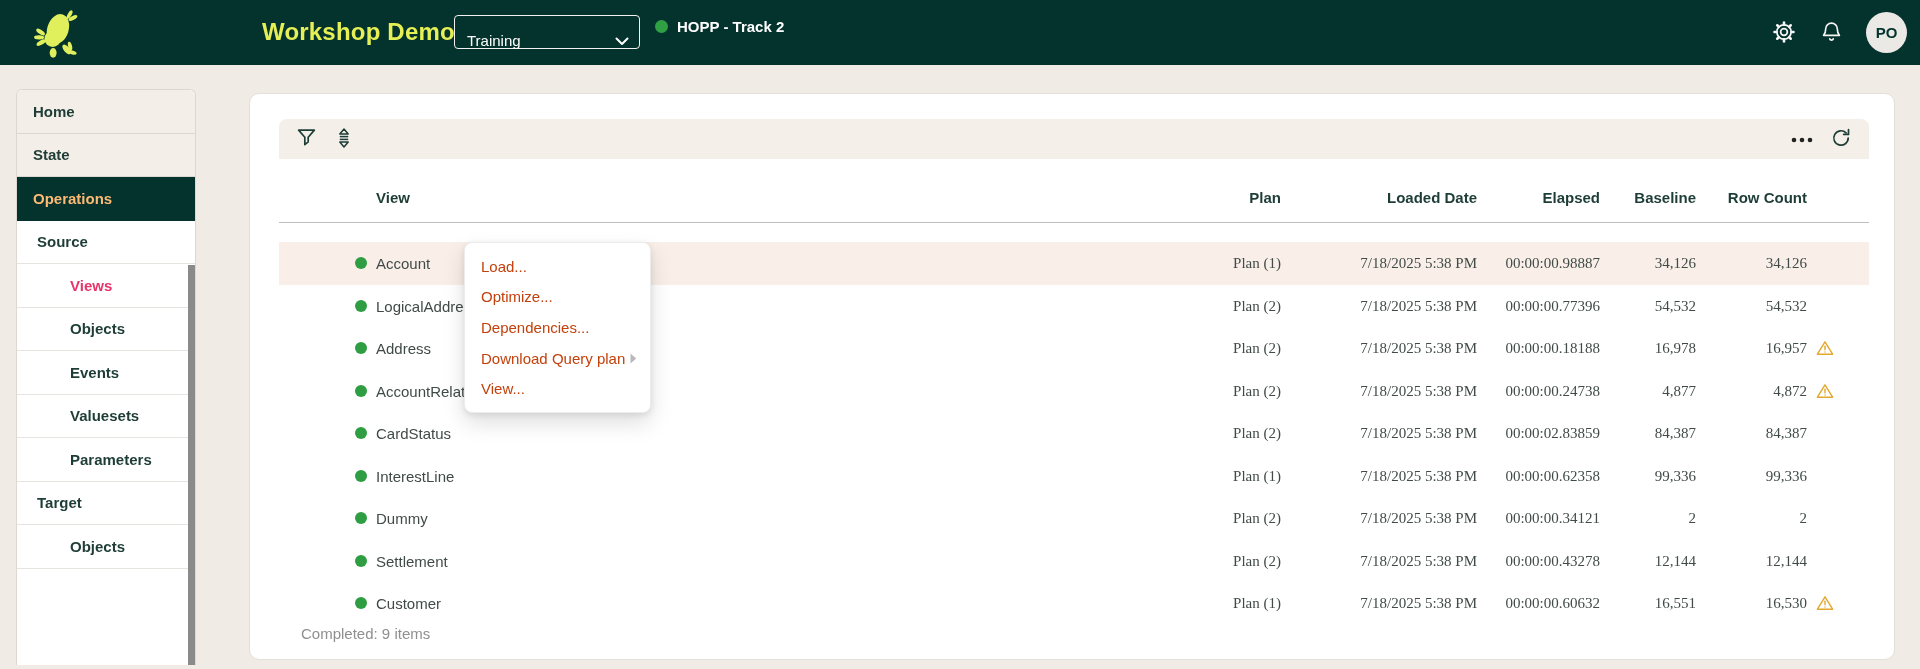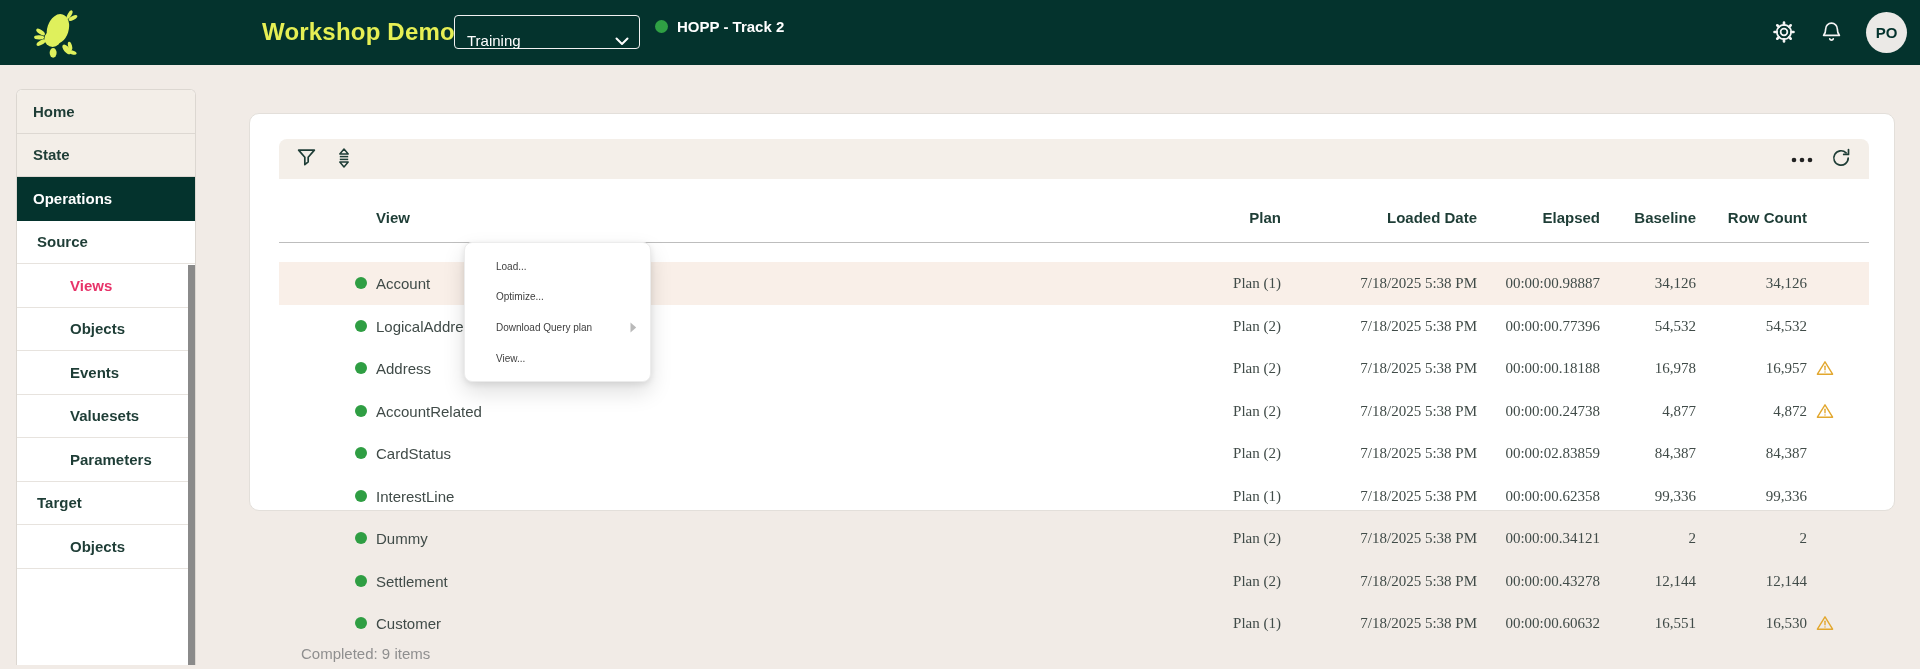--- a/index.html
+++ b/index.html
@@ -22,26 +22,26 @@
   .avatar{position:absolute;left:1866px;top:12px;width:41px;height:41px;border-radius:50%;background:#ebe9e6;
     color:#04332d;font-weight:700;font-size:15px;display:flex;align-items:center;justify-content:center;cursor:pointer;}
   
   .sidebar{position:absolute;left:16px;top:89px;width:180px;height:576px;background:#ffffff;
     border:1px solid #dcd7d1;border-bottom:none;border-radius:6px 6px 0 0;box-sizing:border-box;overflow:hidden;}
   .side-item{height:43.5px;display:flex;align-items:center;font-size:15px;font-weight:600;color:#1e3d36;
     border-bottom:1px solid #e7e3de;box-sizing:border-box;cursor:pointer;background:#ffffff;}
   .side-item.lvl0{padding-left:16px;background:#f3eee8;border-bottom-color:#ddd8d2;}
   .side-item.lvl1{padding-left:20px;}
   .side-item.lvl2{padding-left:53px;}
-  .side-item.selected{background:#04332d;color:#ffffff;font-weight:700;border-bottom-color:#04332d;}
+  .side-item.selected{background:#04332d;color:#fdba74;font-weight:700;border-bottom-color:#04332d;}
   .side-item.active-pink{color:#e73369;}
   .side-scrollbar{position:absolute;right:0;top:175px;bottom:0;width:7px;background:#8a8a8a;cursor:pointer;}
   
-  .main-card{position:absolute;left:249px;top:93px;width:1646px;height:398px;background:#ffffff;
-    border:1px solid #e3dfda;border-radius:10px;box-sizing:border-box;margin-top:20px;}
+  .main-card{position:absolute;left:249px;top:93px;width:1646px;height:567px;background:#ffffff;
+    border:1px solid #e3dfda;border-radius:10px;box-sizing:border-box;}
   .toolbar{position:absolute;left:29px;top:25px;width:1590px;height:40px;background:#f4efe9;border-radius:8px 8px 0 0;}
   .tb-btn{position:absolute;top:6px;width:30px;height:28px;display:flex;align-items:center;justify-content:center;background:none;border:none;padding:0;cursor:pointer;}
   .tb-filter{left:12px;}
   .tb-expand{left:50px;}
   .tb-more{right:52px;}
   .tb-refresh{right:13px;}
   .thead{position:absolute;left:29px;top:65px;width:1590px;height:64px;border-bottom:1px solid #bdbdbd;box-sizing:border-box;}
   .th{position:absolute;top:30px;font-size:15px;font-weight:700;color:#1e3d36;white-space:nowrap;cursor:pointer;}
   .th.right{text-align:right;}
   .rows{position:absolute;left:29px;top:148px;width:1590px;}
@@ -55,21 +55,21 @@
   .c-loaded{right:392px;}
   .c-elapsed{right:269px;}
   .c-baseline{right:173px;}
   .c-rowcount{right:62px;}
   .warn{position:absolute;left:1537px;top:50%;transform:translateY(-50%);width:18px;height:16px;}
   .footer-status{position:absolute;left:51px;top:531px;font-size:15px;color:#8f8f8f;}
   
   .context-menu{position:absolute;left:464px;top:242px;width:187px;box-sizing:border-box;background:#ffffff;
     border:1px solid #ececec;border-radius:8px;padding:8px 0;z-index:50;
     box-shadow:0 10px 22px rgba(0,0,0,.13),0 2px 6px rgba(0,0,0,.09);}
-  .menu-item{height:30.6px;display:flex;align-items:center;padding:0 13px 0 31px;font-size:10px;color:#404040;cursor:pointer;}
+  .menu-item{height:30.6px;display:flex;align-items:center;padding:0 13px 0 16px;font-size:15px;color:#c2410c;cursor:pointer;}
   .menu-item .sub-arrow{margin-left:auto;display:flex;align-items:center;}
 </style>
 </head>
 <body>
 
 <div class="app-header">
   <div class="logo">
     <svg viewBox="0 0 60 60" width="58" height="58">
       <g fill="#dff05c">
         <ellipse cx="31" cy="26" rx="11" ry="16" transform="rotate(18 31 26)"></ellipse>
@@ -330,20 +330,23 @@
 </div>
 
 <div class="context-menu">
   <div class="menu-item">
       <span>Load...</span>
     </div>
   <div class="menu-item">
       <span>Optimize...</span>
     </div>
   <div class="menu-item">
+      <span>Dependencies...</span>
+    </div>
+  <div class="menu-item">
     <span>Download Query plan</span>
     <span class="sub-arrow">
       <svg width="7" height="11" viewBox="0 0 7 11">
           <path d="M0.5 0.5 L6.2 5.5 L0.5 10.5 Z" fill="#b9b9b9"></path>
         </svg>
     </span>
   </div>
   <div class="menu-item">
       <span>View...</span>
     </div>

